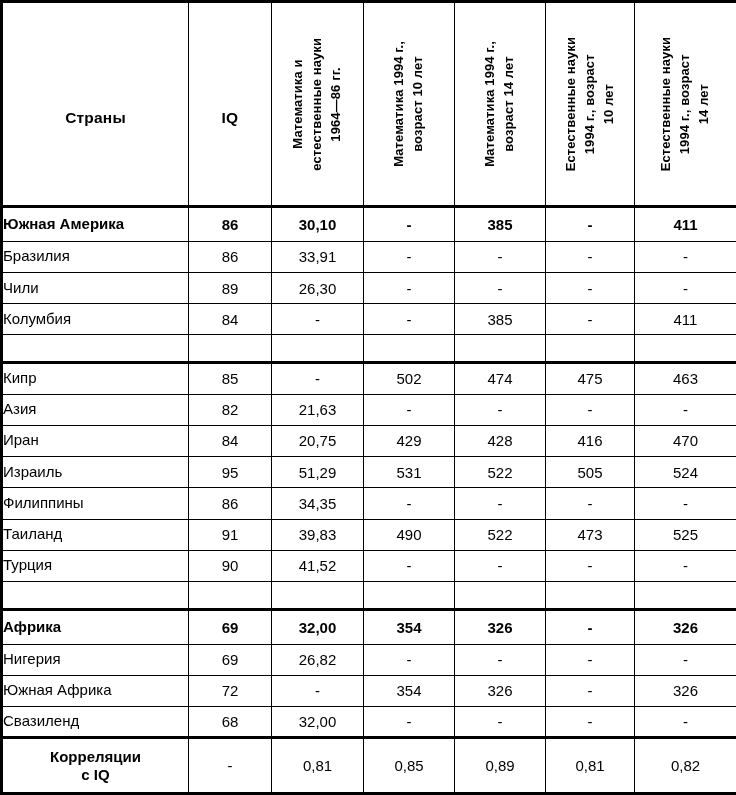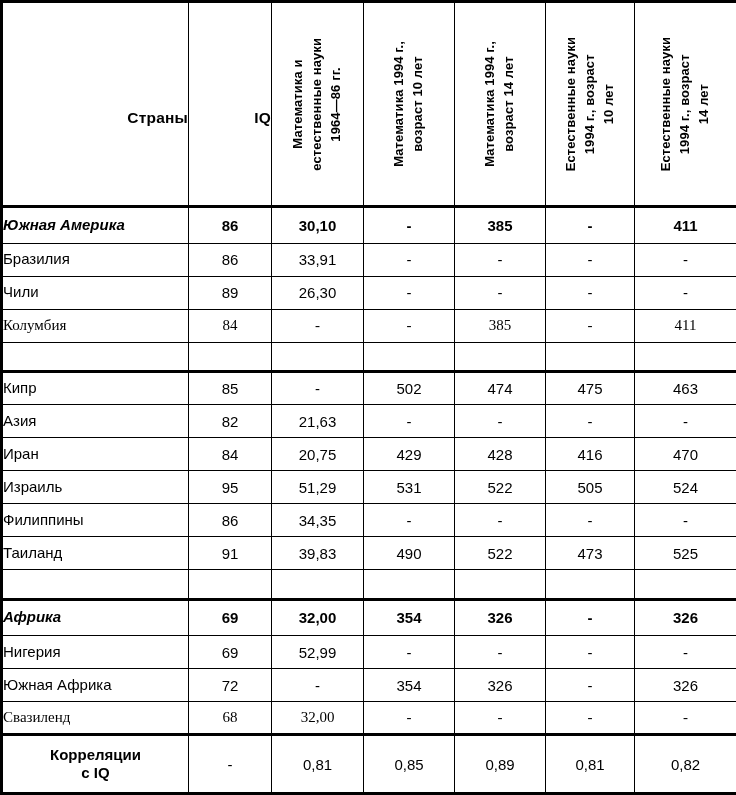--- a/index.html
+++ b/index.html
@@ -61,21 +61,21 @@
     position: relative;
   }
   tr.header-row th.first-head {
     border-left: 0;
   }
   tr.header-row th.last-head {
     border-right: 0;
   }
 
   .head-flat {
-    text-align: right;
+    text-align: center;
     font-weight: bold;
     font-size: 15.5px;
     letter-spacing: 0.2px;
     margin-top: 28px;
   }
 
   .vert-wrap {
     height: 198px;
     display: flex;
     align-items: center;
@@ -111,21 +111,21 @@
     white-space: pre-line;
     line-height: 1.12;
   }
   td.cell-num {
     text-align: center;
     font-size: 15.5px;
   }
   td.cell-last { border-right: 0; }
 
   tr.group-row td { font-weight: bold; }
-  tr.group-row td.cell-country { font-weight: bold; font-style: italic; }
+  tr.group-row td.cell-country { font-weight: bold; }
 
   tr.corr-row td.cell-country {
     text-align: center;
     font-weight: bold;
     padding-left: 0;
     line-height: 1.2;
   }
   tr.corr-row td { border-bottom: 0; }
   tr.corr-row td.cell-num { font-weight: normal; }
 
@@ -136,21 +136,20 @@
     border-bottom: 3px solid #000;
   }
   tr.spacer-row td.cell-country { border-left: 0; }
   tr.spacer-row td.cell-last { border-right: 0; }
 
   tr.group-row.block-start td {
     border-top: 3px solid #000;
   }
   tr.block-end td {
     border-bottom: 1.5px solid #000;
-    font-family: Liberation Serif, serif;
   }
   tr.corr-row td {
     border-top: 3px solid #000;
   }
 </style>
 </head>
 <body>
 
 <div id="sheet">
   <table class="iq-table">
@@ -299,20 +298,29 @@
         </tr>
         <tr class="data-row">
           <td class="cell-country">Таиланд</td>
           <td class="cell-num">91</td>
           <td class="cell-num">39,83</td>
           <td class="cell-num">490</td>
           <td class="cell-num">522</td>
           <td class="cell-num">473</td>
           <td class="cell-num cell-last">525</td>
         </tr>
+        <tr class="data-row block-end">
+          <td class="cell-country">Турция</td>
+          <td class="cell-num">90</td>
+          <td class="cell-num">41,52</td>
+          <td class="cell-num">-</td>
+          <td class="cell-num">-</td>
+          <td class="cell-num">-</td>
+          <td class="cell-num cell-last">-</td>
+        </tr>
         <tr class="spacer-row">
           <td class="cell-country"></td>
           <td class="cell-num"></td>
           <td class="cell-num"></td>
           <td class="cell-num"></td>
           <td class="cell-num"></td>
           <td class="cell-num"></td>
           <td class="cell-num cell-last"></td>
         </tr>
         <tr class="group-row block-start">
@@ -320,21 +328,21 @@
           <td class="cell-num">69</td>
           <td class="cell-num">32,00</td>
           <td class="cell-num">354</td>
           <td class="cell-num">326</td>
           <td class="cell-num">-</td>
           <td class="cell-num cell-last">326</td>
         </tr>
         <tr class="data-row">
           <td class="cell-country">Нигерия</td>
           <td class="cell-num">69</td>
-          <td class="cell-num">52,99</td>
+          <td class="cell-num">26,82</td>
           <td class="cell-num">-</td>
           <td class="cell-num">-</td>
           <td class="cell-num">-</td>
           <td class="cell-num cell-last">-</td>
         </tr>
         <tr class="data-row">
           <td class="cell-country">Южная Африка</td>
           <td class="cell-num">72</td>
           <td class="cell-num">-</td>
           <td class="cell-num">354</td>

